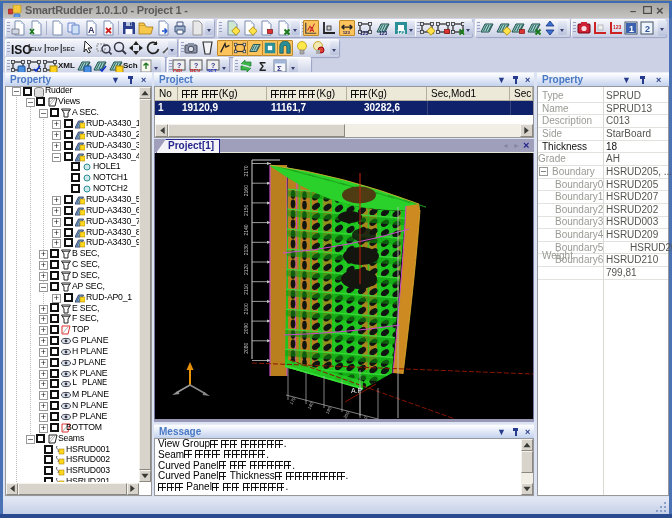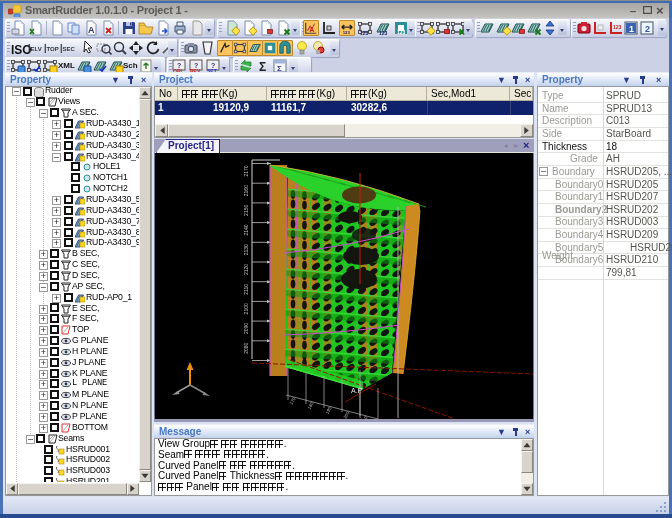--- a/index.html
+++ b/index.html
@@ -634,21 +634,21 @@
       <ellipse cx="5" cy="5" rx="4.5" ry="2.6" fill="#dfe8ef" stroke="#445"></ellipse>
       <circle cx="5" cy="5" r="1.4" fill="#334"></circle>
     </svg>
     <div class="tlbl" style="left:66px;top:324px;">P PLANE</div>
     <div class="exp" style="left:33px;top:337px;">+</div>
     <div class="cb" style="left:44px;top:336px;"></div>
     <svg class="abs" style="left:55.0px;top:335.84999999999997px;" width="10" height="10" viewBox="0 0 10 10">
       <path d="M1 1h8l-2 8H1z" fill="#fff" stroke="#d33"></path>
       <path d="M2 8l5-6" stroke="#888" stroke-width="0.7"></path>
     </svg>
-    <div class="tlbl" style="left:66px;top:335px;text-align:center;">BOTTOM</div>
+    <div class="tlbl" style="left:60px;top:335px;text-align:center;">BOTTOM</div>
     <div class="exp" style="left:20px;top:348px;">–</div>
     <div class="cb" style="left:30px;top:347px;"></div>
     <svg class="abs" style="left:41.5px;top:346.7px;" width="10" height="10" viewBox="0 0 10 10">
       <path d="M1 1h8l-2 8H1z" fill="#fff" stroke="#222"></path>
       <path d="M2 8l5-6M2 5l3-3" stroke="#888" stroke-width="0.7"></path>
     </svg>
     <div class="tlbl" style="left:52px;top:346px;">Seams</div>
     <div class="cb" style="left:38px;top:358px;"></div>
     <svg class="abs" style="left:49.0px;top:357.55px;" width="10" height="10" viewBox="0 0 10 10">
       <path d="M2 1c-2 3 3 3 1 6" stroke="#555" fill="none"></path>
@@ -703,23 +703,23 @@
 <div class="white-area" style="left:154px;top:86px;width:380px;height:52px;"></div>
 <div style="position:absolute;left:155px;top:87px;width:378px;height:28px;overflow:hidden;">
     <div class="thead-cell" style="left:0px;width:23px;">No</div>
     <div class="thead-cell" style="left:23px;width:89px;"><span class="k"></span><span class="k"></span> <span class="k"></span><span class="k"></span>(Kg)</div>
     <div class="thead-cell" style="left:112px;width:80px;"><span class="k"></span><span class="k"></span><span class="k"></span> <span class="k"></span><span class="k"></span>(Kg)</div>
     <div class="thead-cell" style="left:192px;width:80px;"><span class="k"></span><span class="k"></span>(Kg)</div>
     <div class="thead-cell" style="left:272px;width:83px;">Sec,Mod1</div>
     <div class="thead-cell" style="left:355px;width:23px;">Sec,M</div>
     <div style="position:absolute;left:0;top:14px;width:378px;height:14px;background:#10216b;color:#fff;font-size:10px;font-weight:bold;">
       <span style="position:absolute;left:3px;top:1px;">1</span>
-      <span style="position:absolute;left:27px;top:1px;margin-left:31px;">19120,9</span>
+      <span style="position:absolute;left:27px;top:1px;">19120,9</span>
       <span style="position:absolute;left:116px;top:1px;">11161,7</span>
-      <span style="position:absolute;left:196px;top:1px;">30282,6</span>
+      <span style="position:absolute;left:209px;top:1px;">30282,6</span>
       <span style="position:absolute;left:272px;top:0px;width:1px;height:14px;background:#39437c;"></span>
       <span style="position:absolute;left:355px;top:0px;width:1px;height:14px;background:#39437c;"></span>
     </div>
   </div>
 <div class="sb-track" style="left:155px;top:124px;width:378px;height:13px;"></div>
 <div class="sb-btn" style="left:155px;top:124px;width:13px;height:13px;"></div>
 <div class="sb-thumb" style="left:168px;top:124px;width:177px;height:13px;"></div>
 <div class="sb-btn" style="left:520px;top:124px;width:13px;height:13px;"></div>
 <svg class="abs" style="left:158px;top:127px;" width="8" height="8" viewBox="0 0 8 9">
     <path d="M2 4l5-4v8z" fill="#3a3a36"></path>
@@ -1099,34 +1099,34 @@
 <div class="abs" style="left:538px;top:114.30px;width:130px;height:1px;background:#e2e2de;"></div>
 <div class="plbl" style="left:542px;top:115px;">Description</div>
 <div class="pval" style="left:606px;top:115px;">C013</div>
 <div class="abs" style="left:538px;top:126.95px;width:130px;height:1px;background:#e2e2de;"></div>
 <div class="plbl" style="left:542px;top:128px;">Side</div>
 <div class="pval" style="left:606px;top:128px;">StarBoard</div>
 <div class="abs" style="left:538px;top:139.60px;width:130px;height:1px;background:#e2e2de;"></div>
 <div class="plbl" style="left:542px;top:141px;color:#111;">Thickness</div>
 <div class="pval" style="left:606px;top:141px;color:#111;">18</div>
 <div class="abs" style="left:538px;top:152.25px;width:130px;height:1px;background:#e2e2de;"></div>
-<div class="plbl" style="left:570px;top:153px;">Grade</div>
+<div class="plbl" style="left:538px;top:153px;">Grade</div>
 <div class="pval" style="left:606px;top:153px;">AH</div>
 <div class="abs" style="left:538px;top:164.90px;width:130px;height:1px;background:#e2e2de;"></div>
 <div class="abs" style="left:539px;top:167px;width:9px;height:9px;border:1px solid #999;font-size:9px;line-height:7px;text-align:center;color:#333;background:#fff;">–</div>
 <div class="plbl" style="left:552px;top:166px;">Boundary</div>
 <div class="pval" style="left:606px;top:166px;">HSRUD205, ...</div>
 <div class="abs" style="left:538px;top:177.55px;width:130px;height:1px;background:#e2e2de;"></div>
 <div class="plbl" style="left:555px;top:179px;">Boundary0</div>
 <div class="pval" style="left:606px;top:179px;">HSRUD205</div>
 <div class="abs" style="left:538px;top:190.20px;width:130px;height:1px;background:#e2e2de;"></div>
 <div class="plbl" style="left:555px;top:191px;">Boundary1</div>
 <div class="pval" style="left:606px;top:191px;">HSRUD207</div>
 <div class="abs" style="left:538px;top:202.85px;width:130px;height:1px;background:#e2e2de;"></div>
-<div class="plbl" style="left:555px;top:204px;font-weight:bold;">Boundary2</div>
+<div class="plbl" style="left:555px;top:204px;">Boundary2</div>
 <div class="pval" style="left:606px;top:204px;">HSRUD202</div>
 <div class="abs" style="left:538px;top:215.50px;width:130px;height:1px;background:#e2e2de;"></div>
 <div class="plbl" style="left:555px;top:216px;">Boundary3</div>
 <div class="pval" style="left:606px;top:216px;">HSRUD003</div>
 <div class="abs" style="left:538px;top:228.15px;width:130px;height:1px;background:#e2e2de;"></div>
 <div class="plbl" style="left:555px;top:229px;">Boundary4</div>
 <div class="pval" style="left:606px;top:229px;">HSRUD209</div>
 <div class="abs" style="left:538px;top:240.80px;width:130px;height:1px;background:#e2e2de;"></div>
 <div class="plbl" style="left:555px;top:242px;">Boundary5</div>
 <div class="pval" style="left:606px;top:242px;padding-left:24px;">HSRUD208</div>

